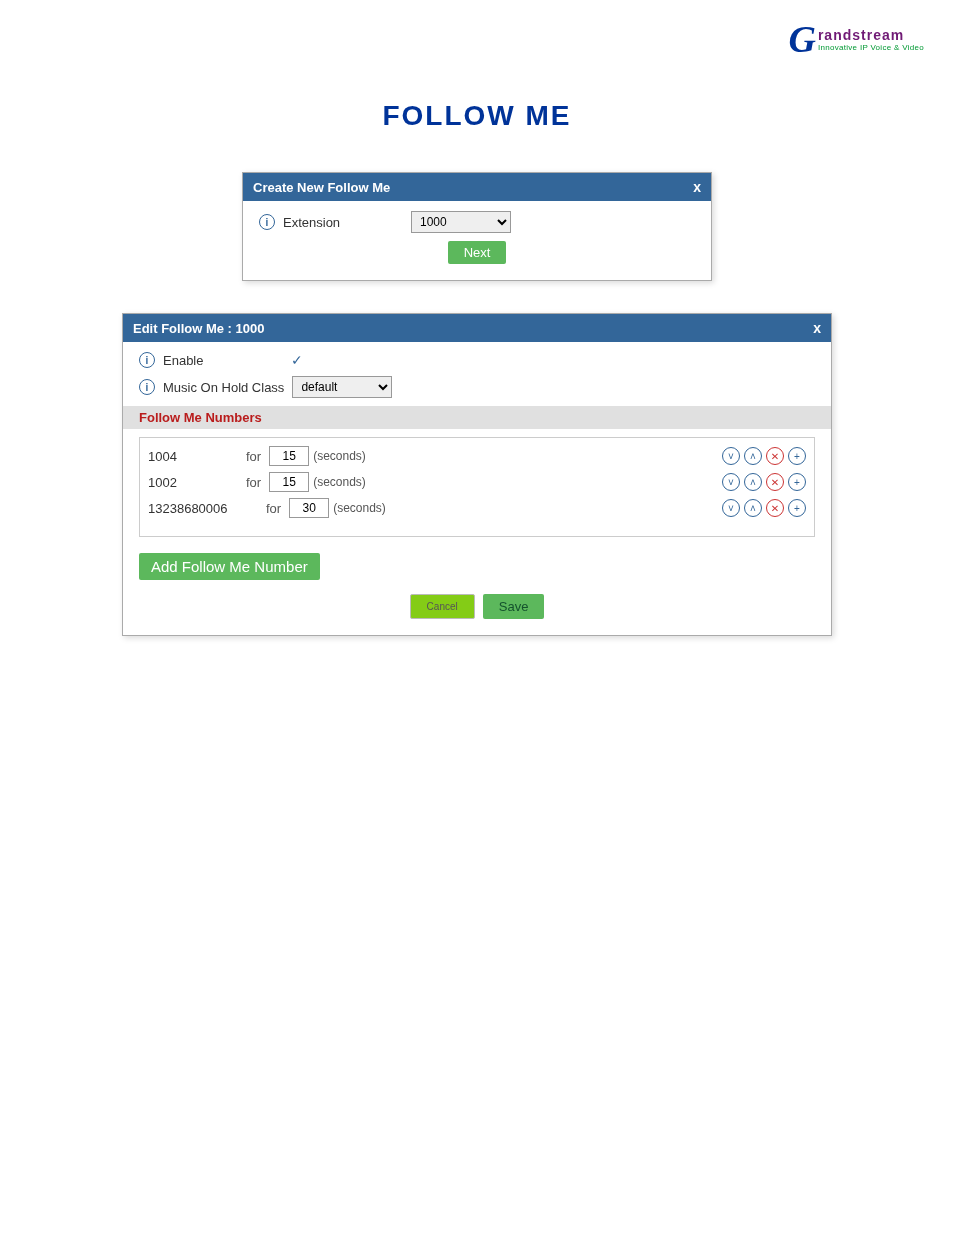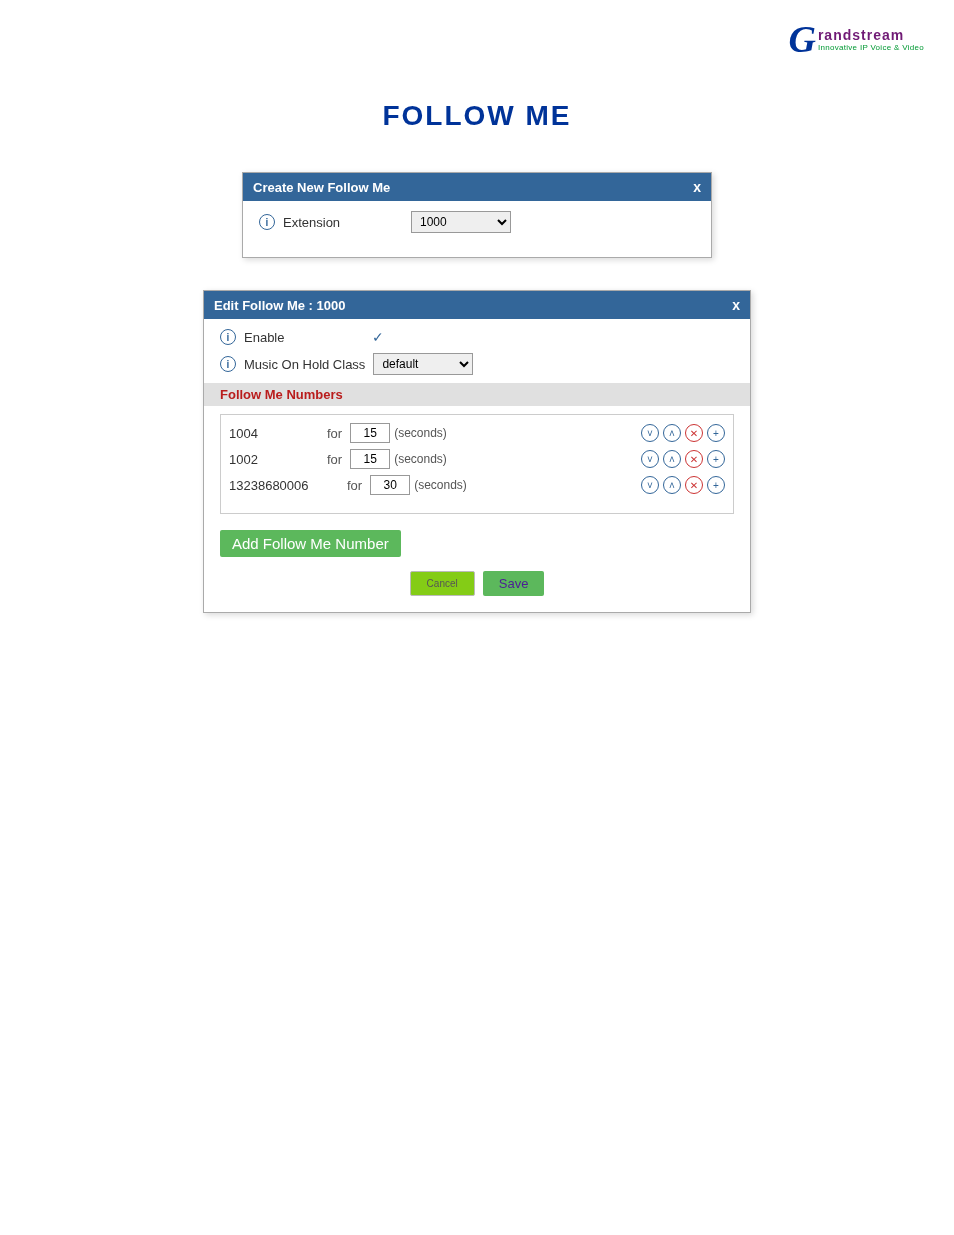--- a/index.html
+++ b/index.html
@@ -158,21 +158,21 @@
     }
 
     .btn-row {
       display: flex;
       justify-content: center;
       margin-top: 8px;
     }
 
     
     .edit-dialog {
-      width: 548px;
+      width: 710px;
     }
 
     
     .section-header {
       background: #e0e0e0;
       padding: 4px 10px;
       font-size: 13px;
       font-weight: bold;
       color: #b91c1c;
       margin: 8px -16px;
@@ -262,21 +262,21 @@
       color: #555;
       border: 1px solid #bbb;
       padding: 5px 16px;
       font-size: 10px;
       cursor: pointer;
       border-radius: 2px;
     }
 
     .btn-save {
       background: #5cb85c;
-      color: #4c1d95;
+      color: #14532d;
       border: none;
       padding: 5px 16px;
       font-size: 13px;
       cursor: pointer;
       border-radius: 2px;
     }
 
     .bottom-btn-row {
       display: flex;
       justify-content: center;
@@ -311,20 +311,23 @@
       <span class="dialog-close">x</span>
     </div>
     <div class="dialog-body">
       <div class="form-row">
         <span class="info-icon">i</span>
         <span class="form-label">Extension</span>
         <select class="form-select">
           <option>1000</option>
         </select>
       </div>
+      <div class="btn-row">
+        <button class="btn-next">Next</button>
+      </div>
     </div>
   </div>
 
   <div class="dialog edit-dialog">
     <div class="dialog-header">
       <span>Edit Follow Me : 1000</span>
       <span class="dialog-close">x</span>
     </div>
     <div class="dialog-body">
 

